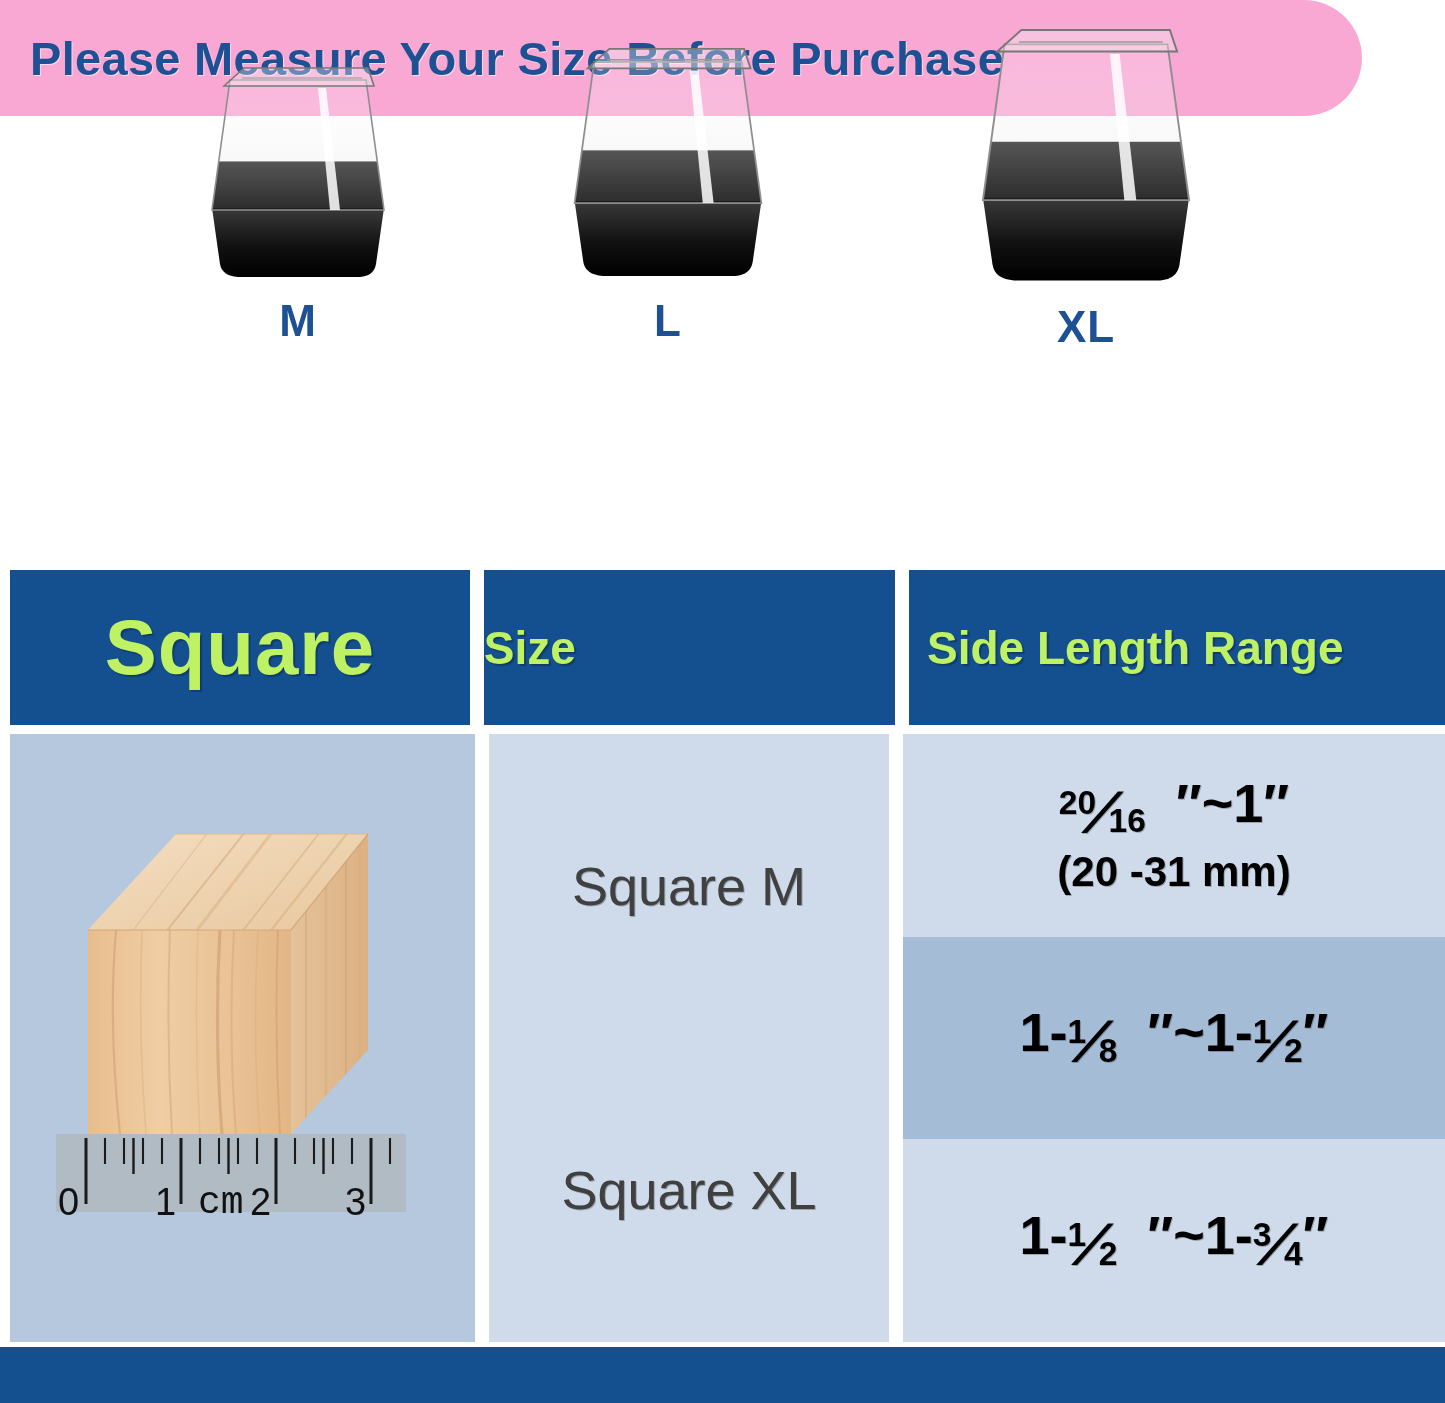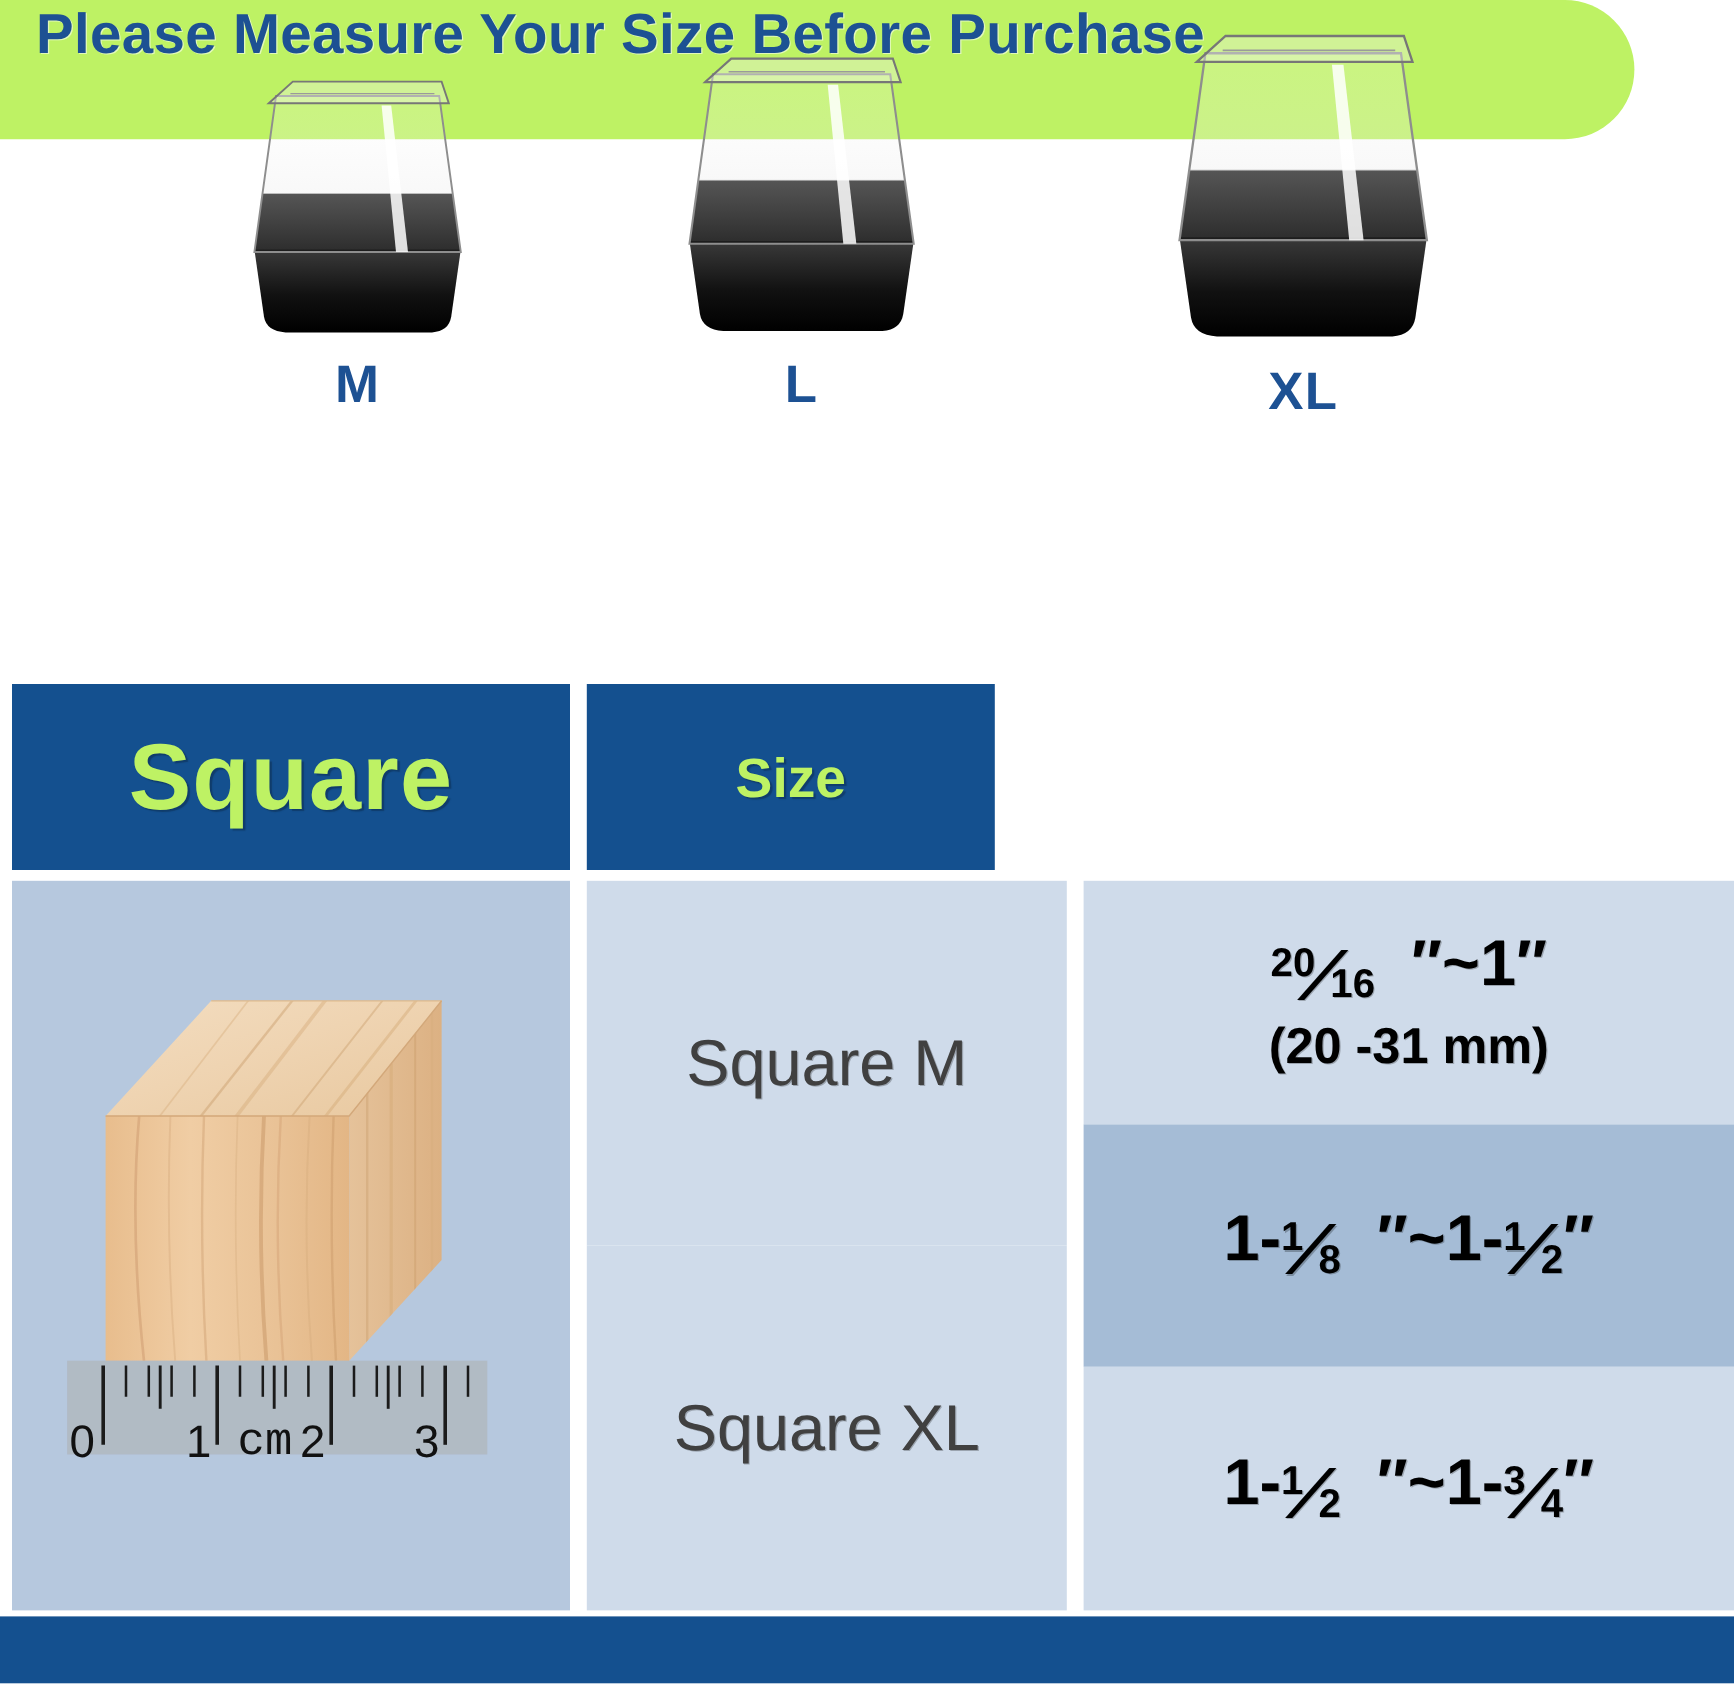--- a/index.html
+++ b/index.html
@@ -18,24 +18,25 @@
     background: #ffffff;
   }
 
   
   .banner {
     position: absolute;
     left: 0;
     top: 0;
     width: 1362px;
     height: 116px;
-    background: #bef264;
+    background: #f9a8d4;
     border-top-right-radius: 70px;
     border-bottom-right-radius: 70px;
     display: flex;
+    align-items: center;
   }
   .banner-text {
     margin-left: 30px;
     font-size: 47px;
     font-weight: bold;
     color: #1d5193;
     letter-spacing: 0.3px;
     white-space: nowrap;
     text-shadow: 1px 1px 0 rgba(255,255,255,0.55);
   }
@@ -76,21 +77,21 @@
     display: flex;
     height: 155px;
     gap: 14px;
   }
   .th {
     background: #14508f;
     display: flex;
     align-items: center;
   }
   .th-square   { width: 465px; justify-content: center; }
-  .th-size     { width: 340px; justify-content: center; }
+  .th-size     { width: 416px; justify-content: flex-start; }
   .th-range    { width: 542px; justify-content: flex-start; padding-left: 18px;}
   .th-text {
     color: #bef264;
     font-weight: bold;
     font-family: "Liberation Sans Narrow", "Liberation Sans", sans-serif;
     text-shadow: 2px 2px 1px rgba(0,0,0,0.25);
     white-space: nowrap;
   }
   .th-square .th-text { font-size: 78px; letter-spacing: 1px; }
   .th-size   .th-text { font-size: 46px; }
@@ -282,20 +283,23 @@
   </div>
 
   <div class="table">
 
     <div class="thead">
       <div class="th th-square">
         <span class="th-text">Square</span>
       </div>
       <div class="th th-size">
         <span class="th-text">Size</span>
+      </div>
+      <div class="th th-range">
+        <span class="th-text">Side Length Range</span>
       </div>
     </div>
 
     <div class="tbody">
 
       <div class="col-illustration">
         <div class="wood-wrap">
           <svg width="410" height="520" viewBox="0 0 410 520">
             <defs>
               <linearGradient id="woodTop" x1="0" y1="0" x2="1" y2="1">

